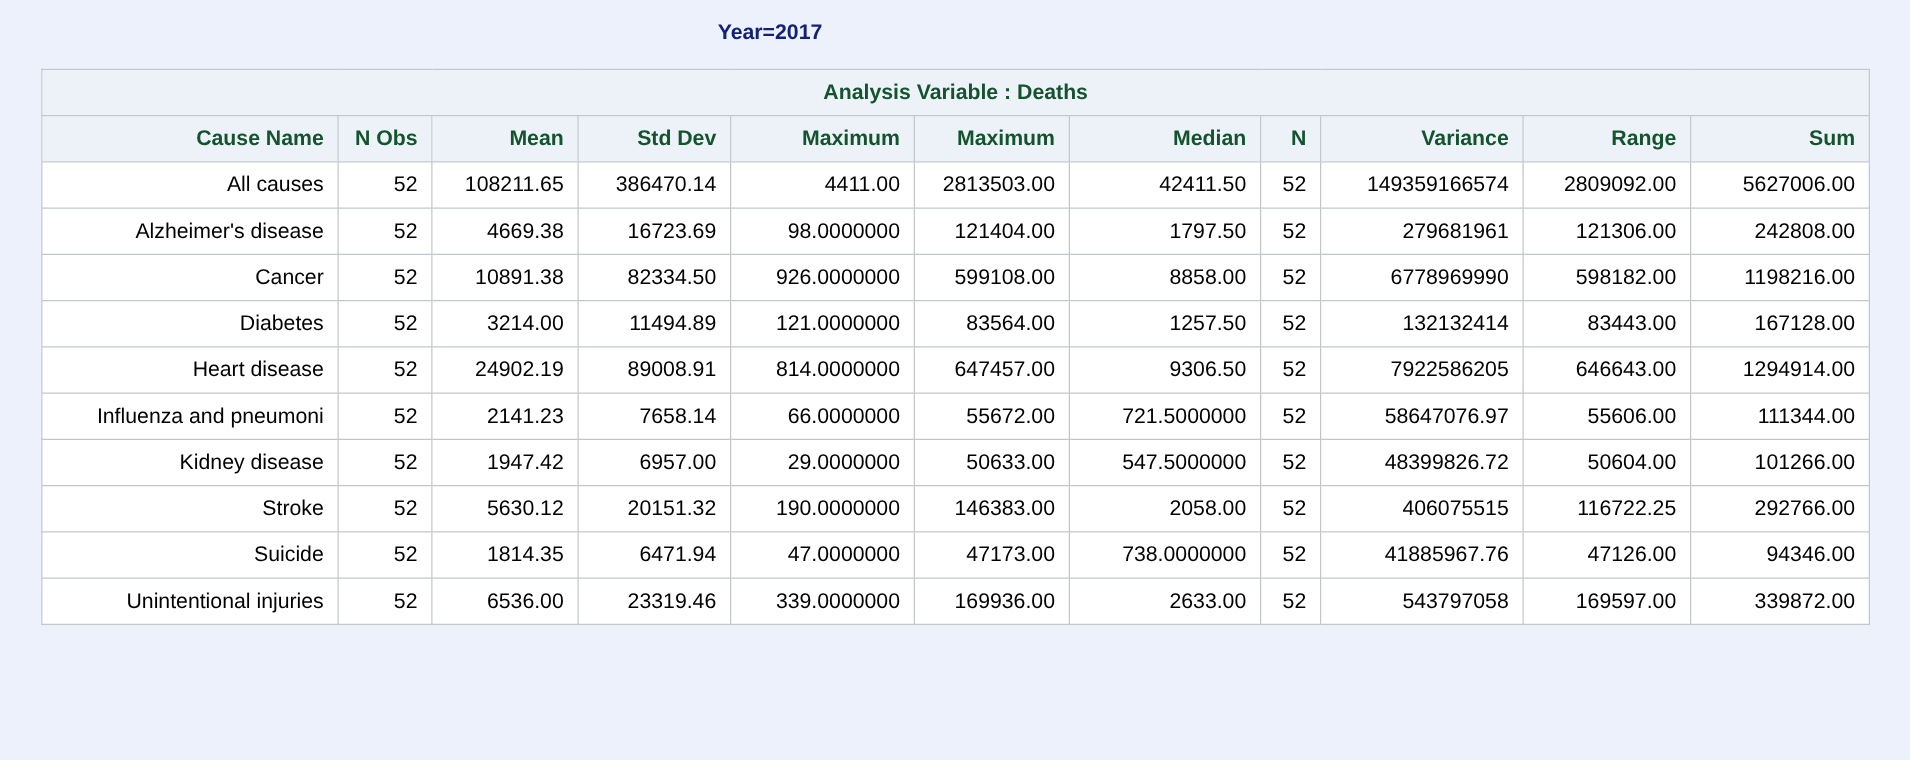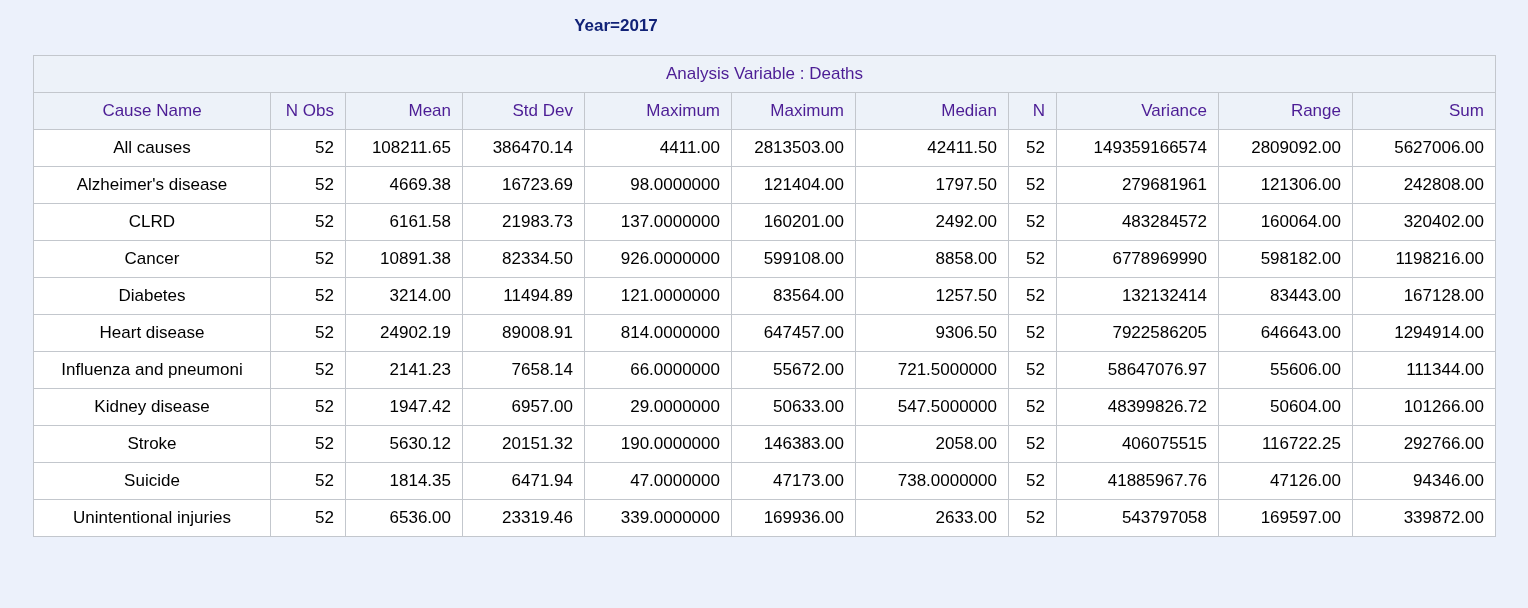--- a/index.html
+++ b/index.html
@@ -29,31 +29,31 @@
   .sas-table th, .sas-table td {
     border: 1px solid #c3c7cd;
     font-size: 17px;
     padding: 8px 11px;
     overflow: hidden;
     white-space: nowrap;
     box-sizing: border-box;
   }
   .sas-table thead th {
     background: #edf2f9;
-    color: #4c1d95;
-    font-weight: normal;
+    color: #14532d;
+    font-weight: bold;
   }
   .sas-table td {
     background: #ffffff;
     color: #000000;
   }
   .caption {
     text-align: center;
   }
-  .col-name { text-align: center; }
+  .col-name { text-align: right; }
   .col-num  { text-align: right; }
 
   col.c0  { width: 237px; }
   col.c1  { width: 75px; }
   col.c2  { width: 117px; }
   col.c3  { width: 122px; }
   col.c4  { width: 147px; }
   col.c5  { width: 124px; }
   col.c6  { width: 153px; }
   col.c7  { width: 48px; }
@@ -120,33 +120,20 @@
           <td class="col-num">16723.69</td>
           <td class="col-num">98.0000000</td>
           <td class="col-num">121404.00</td>
           <td class="col-num">1797.50</td>
           <td class="col-num">52</td>
           <td class="col-num">279681961</td>
           <td class="col-num">121306.00</td>
           <td class="col-num">242808.00</td>
         </tr>
         <tr>
-          <td class="col-name">CLRD</td>
-          <td class="col-num">52</td>
-          <td class="col-num">6161.58</td>
-          <td class="col-num">21983.73</td>
-          <td class="col-num">137.0000000</td>
-          <td class="col-num">160201.00</td>
-          <td class="col-num">2492.00</td>
-          <td class="col-num">52</td>
-          <td class="col-num">483284572</td>
-          <td class="col-num">160064.00</td>
-          <td class="col-num">320402.00</td>
-        </tr>
-        <tr>
           <td class="col-name">Cancer</td>
           <td class="col-num">52</td>
           <td class="col-num">10891.38</td>
           <td class="col-num">82334.50</td>
           <td class="col-num">926.0000000</td>
           <td class="col-num">599108.00</td>
           <td class="col-num">8858.00</td>
           <td class="col-num">52</td>
           <td class="col-num">6778969990</td>
           <td class="col-num">598182.00</td>

